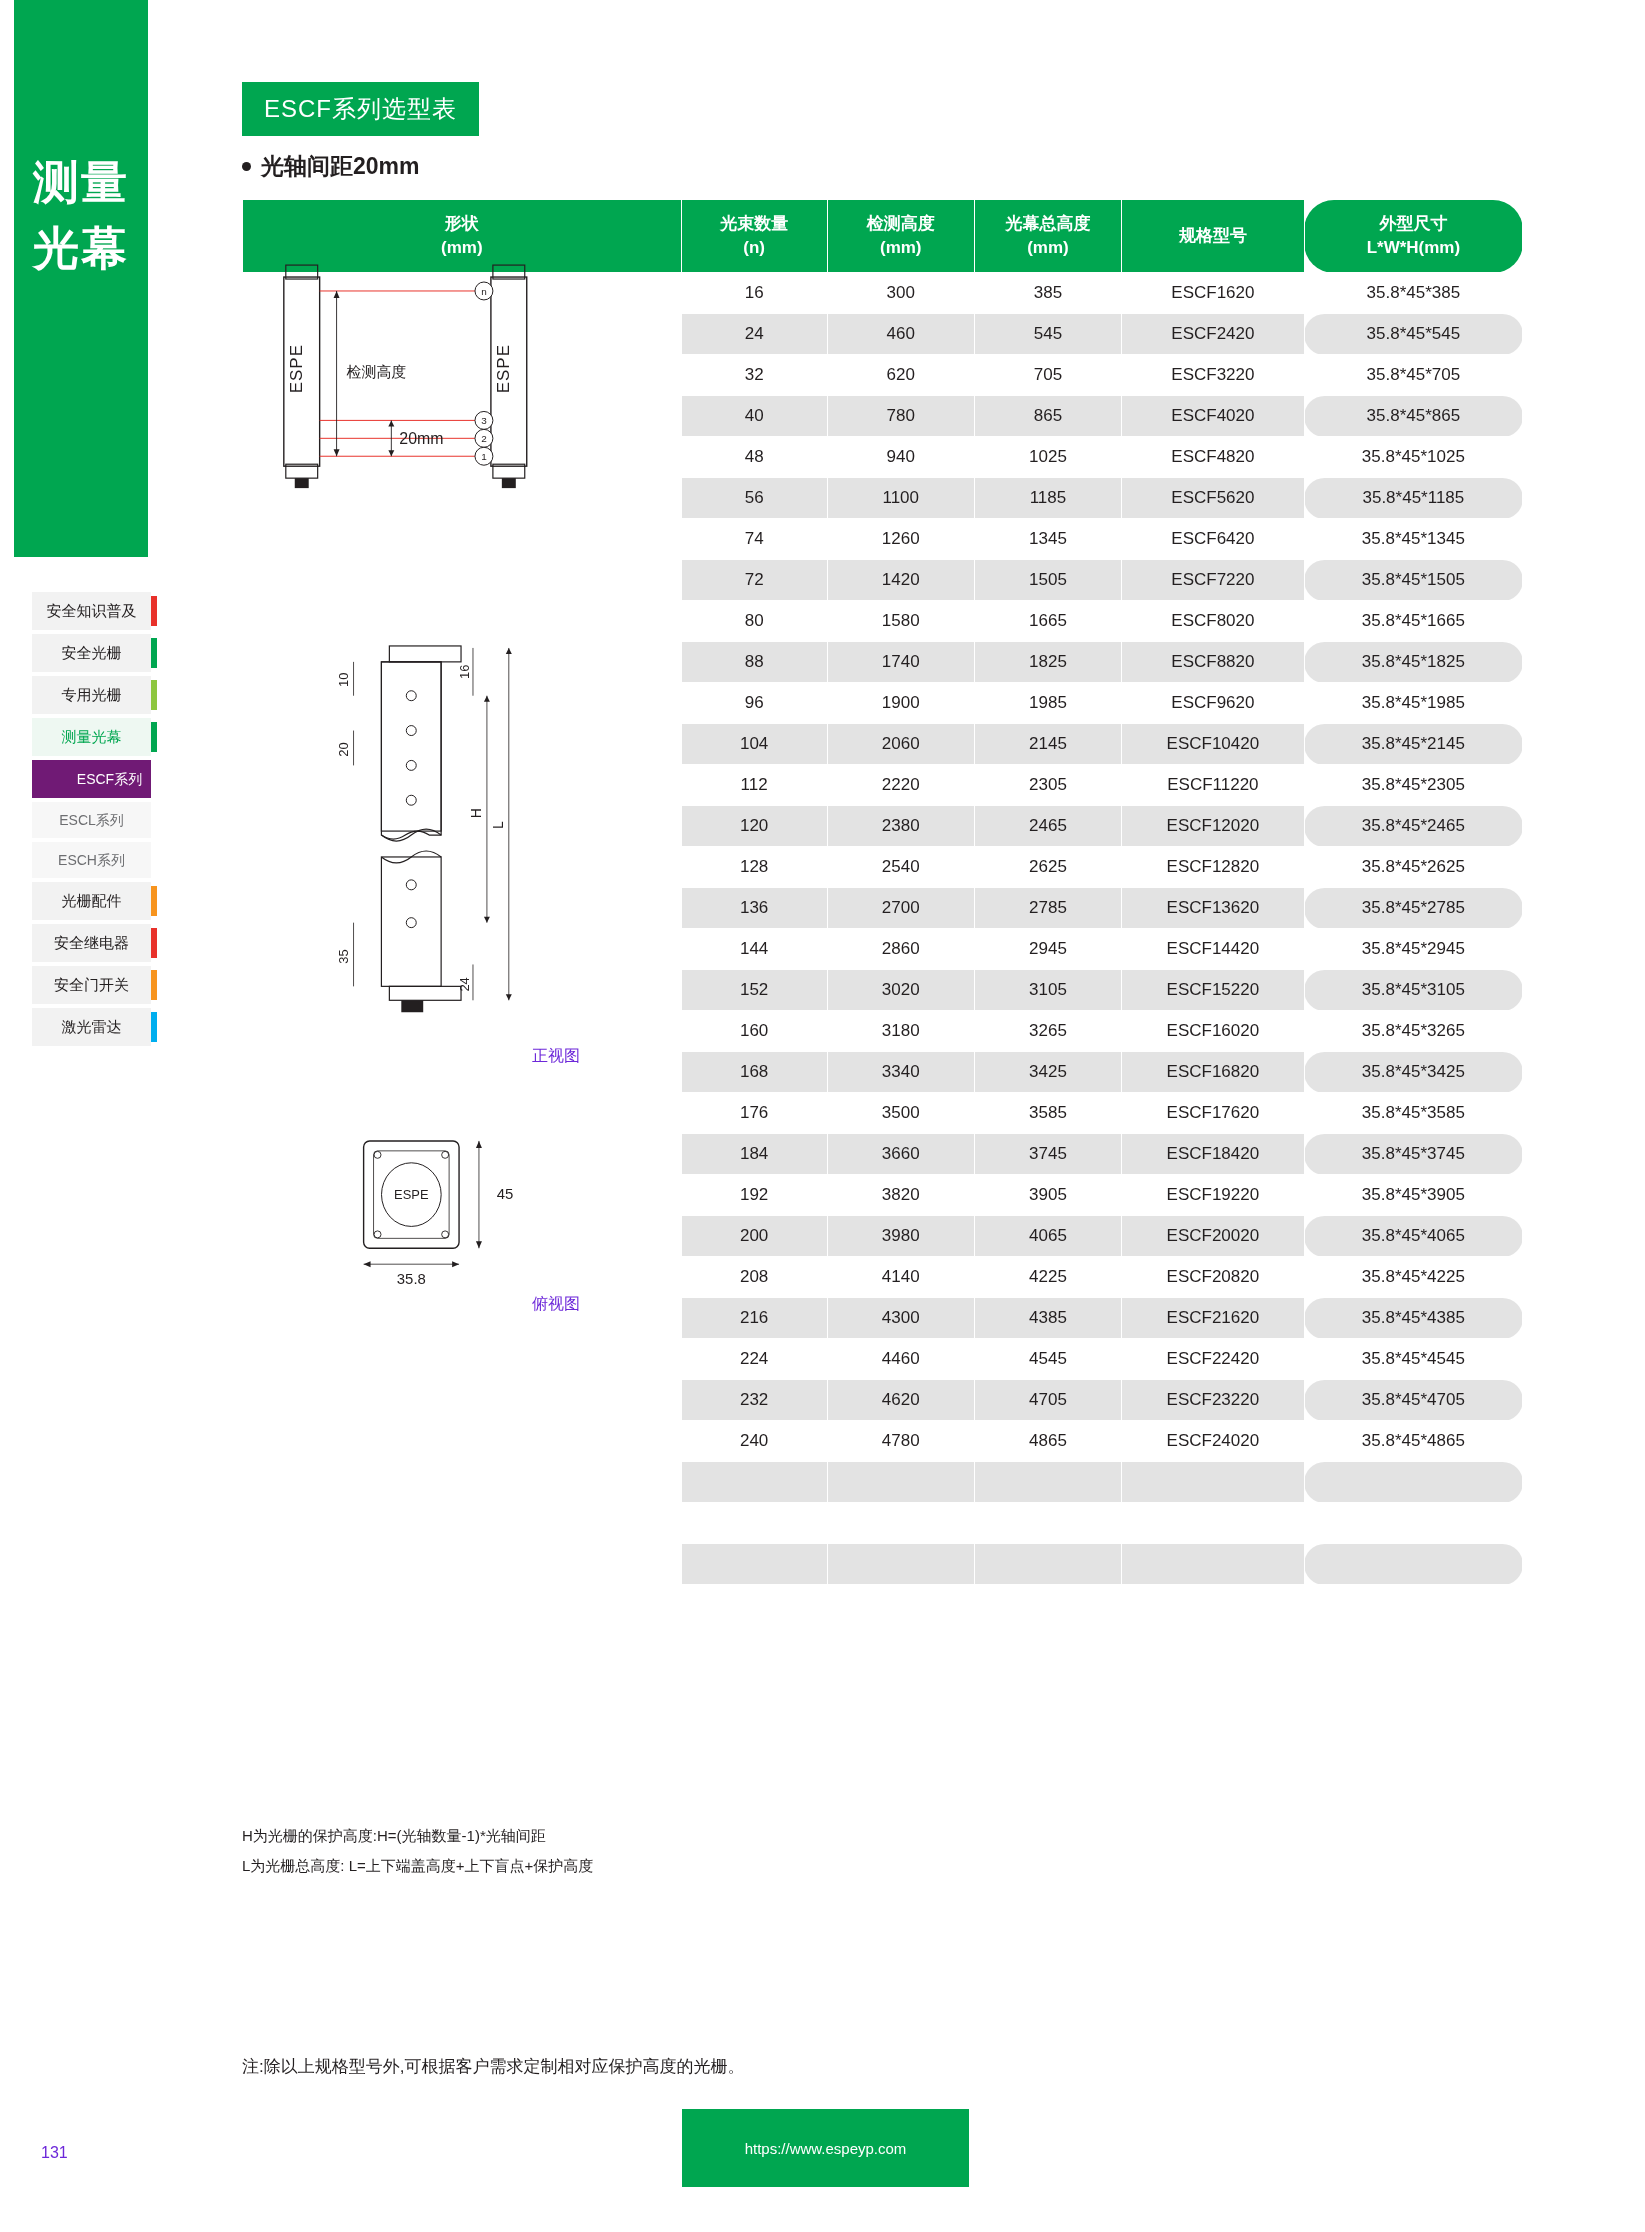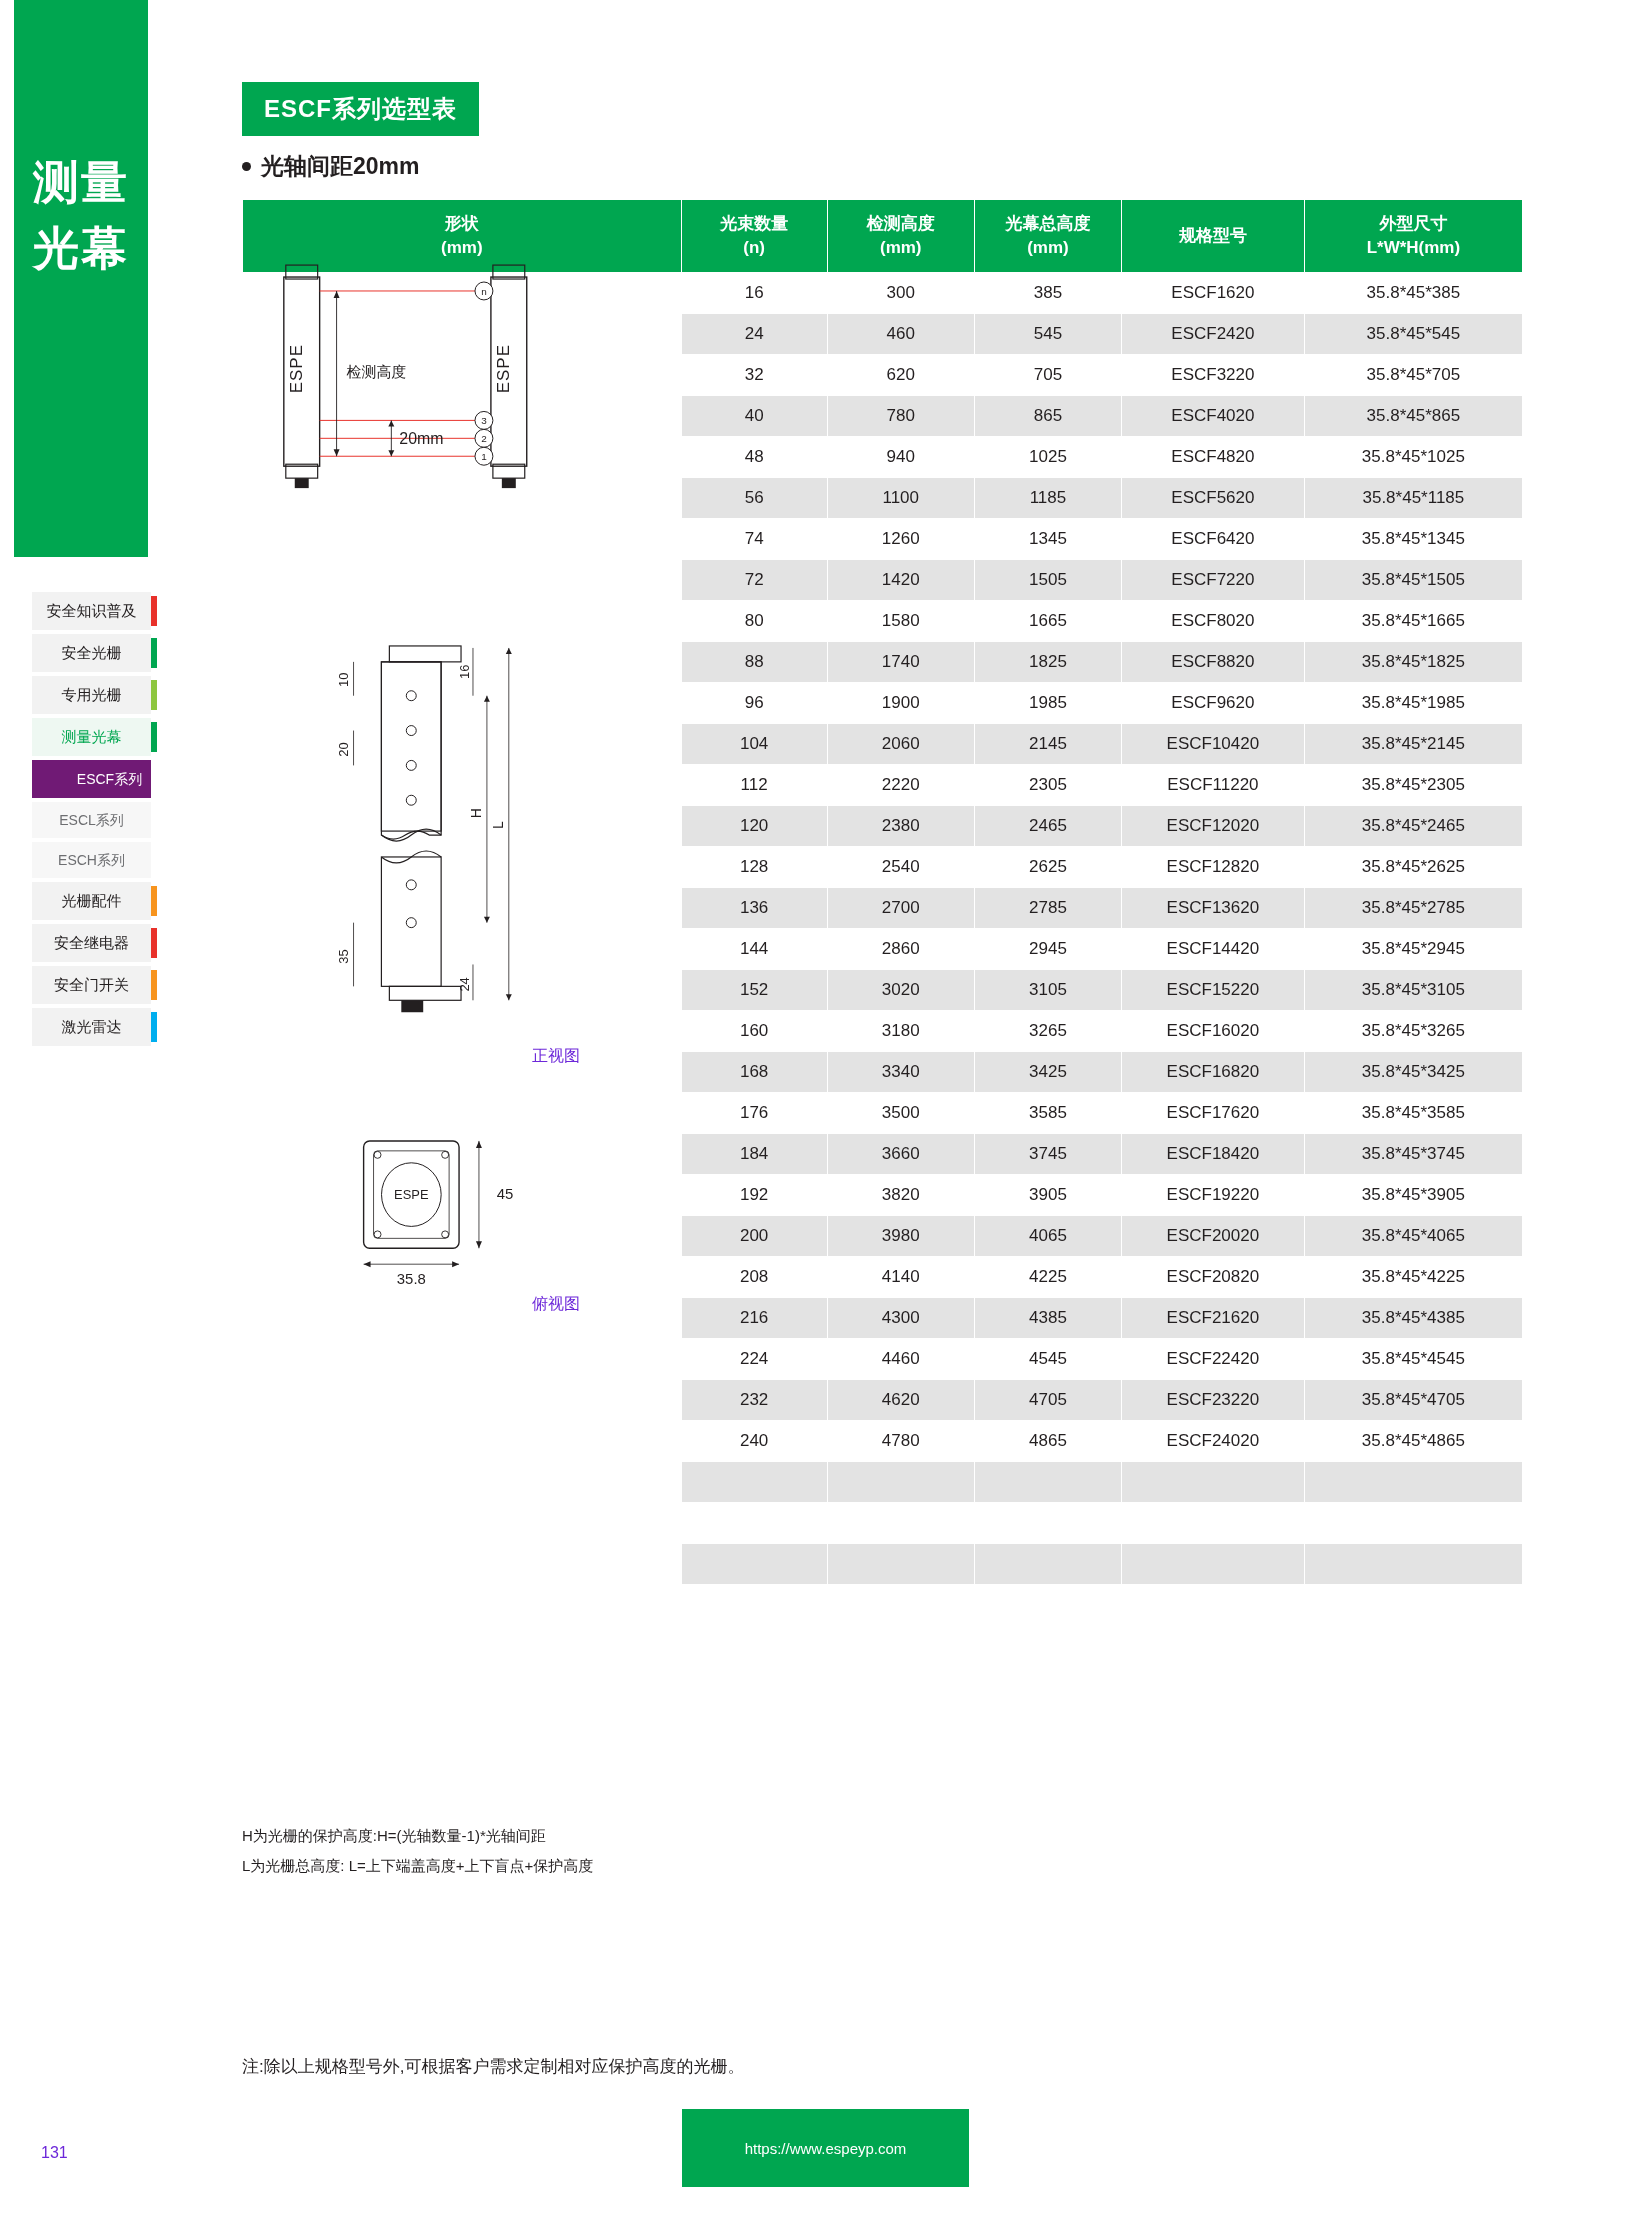--- a/index.html
+++ b/index.html
@@ -43,21 +43,21 @@
   .nav-item.active-group{background:#eef8f2;color:#00a650;}
   .nav-item.current{background:#701a75;color:#ffffff;font-size:14px;padding-left:36px;}
   .nav-sub{
     height:36px;line-height:36px;font-size:14px;text-align:center;
     background:#f7f7f7;color:#6d6e71;margin-bottom:4px;
   }
   
   .title-badge{
     position:absolute;left:242px;top:82px;
     background:#00a650;color:#fff;
-    font-size:24px;font-weight:bold;
+    font-size:24px;font-weight:normal;
     padding:11px 22px;
     letter-spacing:1px;
   }
   .subtitle{
     position:absolute;left:242px;top:151px;
     font-size:23px;font-weight:bold;color:#231f20;
   }
   .subtitle .dot{
     display:inline-block;width:9px;height:9px;border-radius:50%;
     background:#231f20;vertical-align:middle;margin-right:10px;margin-bottom:3px;
@@ -81,21 +81,21 @@
     border:1px solid #ffffff;
     color:#231f20;
   }
   tbody tr.odd td{background:#ffffff;}
   tbody tr.even td{background:#e3e3e3;}
   .col-shape{width:453px;}
   .col-n{width:144px;}
   .col-h{width:144px;}
   .col-total{width:144px;}
   .col-model{width:179px;}
-  .col-dim{width:216px;}
+  .col-dim{width:216px;border-radius:30px;}
   
   .shape-cell{
     background:#ffffff !important;
     border-left:1px solid #ffffff;border-right:1px solid #ffffff;
     border-top:none;border-bottom:none;
   }
   
   .drawing{
     position:absolute;left:242px;top:249px;width:453px;height:1294px;
   }

